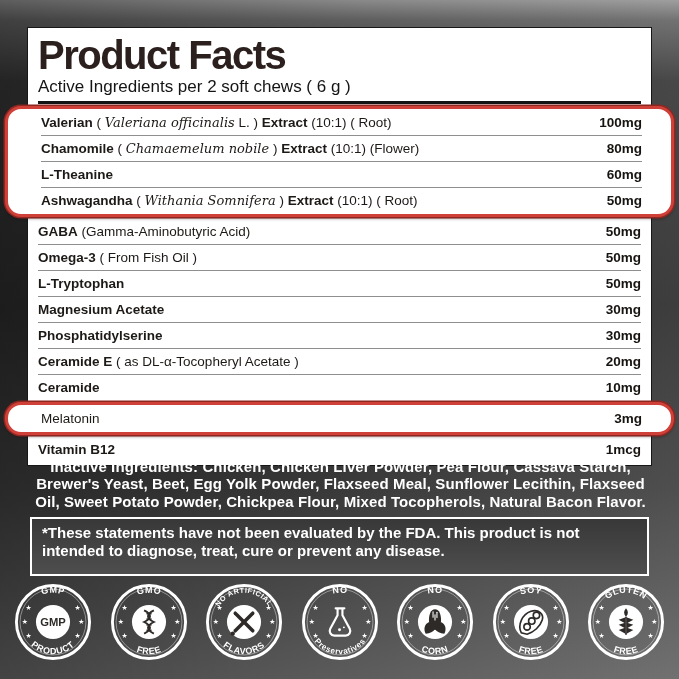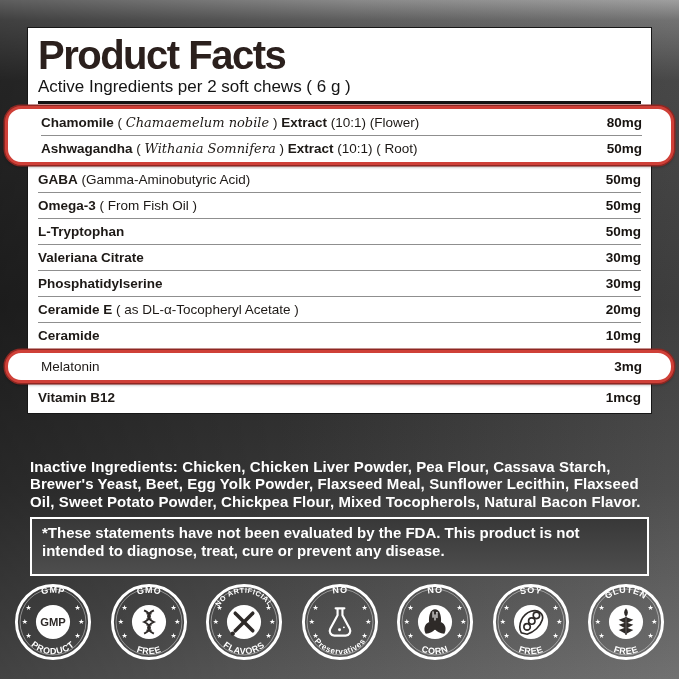--- a/index.html
+++ b/index.html
@@ -32,20 +32,21 @@
     height:25px;font-size:13.5px;color:#1d1916;white-space:nowrap;
   }
   .row + .row{border-top:1px solid #8f8f8f;}
   .name .seg-bold{font-weight:bold;}
   .name .seg-italic{font-style:italic;font-family:"DejaVu Serif","Liberation Serif",serif;font-size:13px;}
   .amount{font-weight:bold;color:#171310;}
   .inactive{
     position:absolute;left:30px;right:28px;top:458px;
     color:#ffffff;font-weight:bold;font-size:15px;line-height:1.16;
     letter-spacing:0.1px;
+    text-align:center;
   }
   .fda{
     position:absolute;left:30px;right:30px;top:517px;box-sizing:border-box;
     border:2px solid #ffffff;background:linear-gradient(180deg,#383838,#4e4e4e);
     color:#ffffff;font-weight:bold;font-size:15px;line-height:1.2;
     padding:5px 10px 14px 10px;
   }
   .badges{
     position:absolute;left:14px;right:14px;top:583px;
     display:flex;justify-content:space-between;align-items:center;
@@ -59,43 +60,51 @@
 </head>
 <body>
 
 <div class="panel">
   <div class="title">Product Facts</div>
   <div class="subtitle">Active Ingredients per 2 soft chews  ( 6 g )</div>
   <div class="rule"></div>
   <div id="table-root">
       <div class="section capsule">
         <div class="row">
+          <span class="name"><span class="seg-bold">Valerian </span><span class="seg-regular">( </span><span class="seg-italic">Valeriana officinalis</span><span class="seg-regular"> L. ) </span><span class="seg-bold">Extract</span><span class="seg-regular"> (10:1) ( Root)</span></span>
+          <span class="amount">100mg</span>
+        </div>
+        <div class="row">
           <span class="name"><span class="seg-bold">Chamomile </span><span class="seg-regular">( </span><span class="seg-italic">Chamaemelum nobile</span><span class="seg-regular"> ) </span><span class="seg-bold">Extract</span><span class="seg-regular"> (10:1) (Flower)</span></span>
           <span class="amount">80mg</span>
         </div>
         <div class="row">
+          <span class="name"><span class="seg-bold">L-Theanine</span></span>
+          <span class="amount">60mg</span>
+        </div>
+        <div class="row">
           <span class="name"><span class="seg-bold">Ashwagandha </span><span class="seg-regular">( </span><span class="seg-italic">Withania Somnifera</span><span class="seg-regular"> ) </span><span class="seg-bold">Extract</span><span class="seg-regular"> (10:1) ( Root)</span></span>
           <span class="amount">50mg</span>
         </div>
       </div>
       <div class="section plain">
         <div class="row">
           <span class="name"><span class="seg-bold">GABA</span><span class="seg-regular"> (Gamma-Aminobutyric Acid)</span></span>
           <span class="amount">50mg</span>
         </div>
         <div class="row">
           <span class="name"><span class="seg-bold">Omega-3</span><span class="seg-regular"> ( From Fish Oil )</span></span>
           <span class="amount">50mg</span>
         </div>
         <div class="row">
           <span class="name"><span class="seg-bold">L-Tryptophan</span></span>
           <span class="amount">50mg</span>
         </div>
         <div class="row">
-          <span class="name"><span class="seg-bold">Valeriana Citrate</span></span>
+          <span class="name"><span class="seg-bold">Magnesium Acetate</span></span>
           <span class="amount">30mg</span>
         </div>
         <div class="row">
           <span class="name"><span class="seg-bold">Phosphatidylserine</span></span>
           <span class="amount">30mg</span>
         </div>
         <div class="row">
           <span class="name"><span class="seg-bold">Ceramide E</span><span class="seg-regular"> ( as DL-α-Tocopheryl Acetate )</span></span>
           <span class="amount">20mg</span>
         </div>

